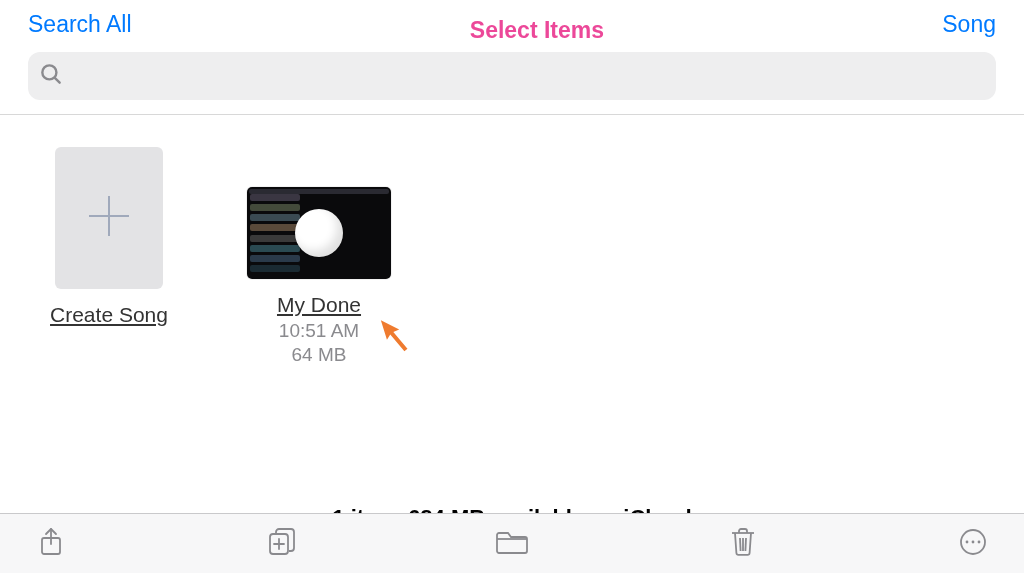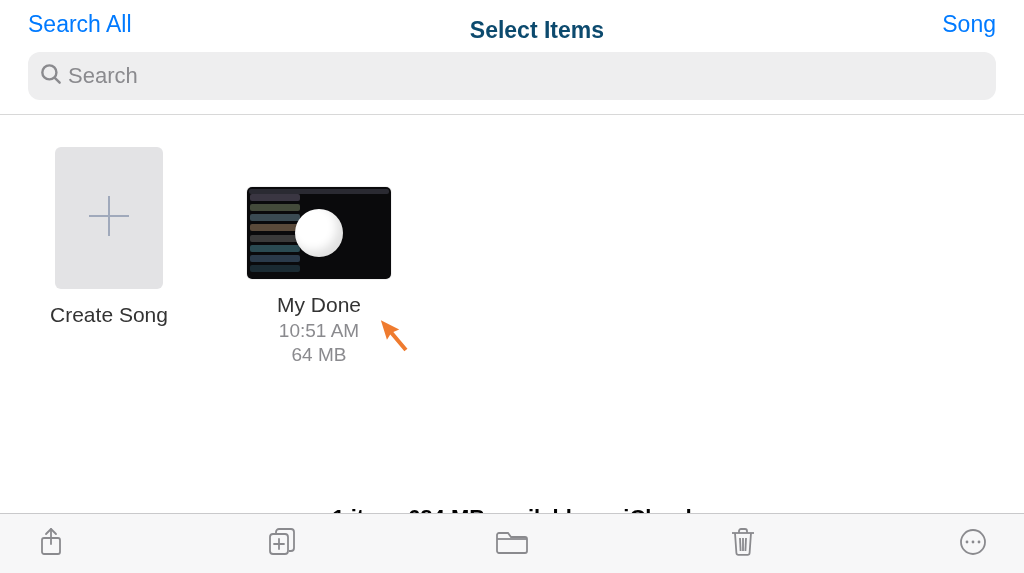--- a/index.html
+++ b/index.html
@@ -22,21 +22,21 @@
   }
   .nav-left, .nav-right {
     font-size: 23px;
     color: #007aff;
     font-weight: 400;
     cursor: pointer;
   }
   .nav-title {
     font-size: 23px;
     font-weight: 600;
-    color: #0c4a6e;
+    color: #ec4899;
     margin-top: 12px;
   }
 
   
   .search-wrap {
     padding: 4px 28px 14px 28px;
   }
   .search {
     background: #eeeeef;
     border-radius: 12px;
@@ -75,20 +75,21 @@
     flex-direction: column;
     align-items: center;
     position: relative;
   }
   .tile-label {
     font-size: 21px;
     color: #333;
     margin-top: 14px;
     text-align: center;
     font-weight: 400;
+    text-decoration: underline;
   }
   .tile-sub {
     font-size: 19px;
     color: #8a8a8e;
     text-align: center;
     line-height: 1.25;
     margin-top: 2px;
   }
 
   
@@ -193,21 +194,20 @@
 </div>
 
 <div class="search-wrap">
   <div class="search">
     <span>
       <svg width="26" height="26" viewBox="0 0 24 24" fill="none">
         <circle cx="10.5" cy="10.5" r="6.5" stroke="#8a8a8e" stroke-width="2.2"></circle>
         <line x1="15.5" y1="15.5" x2="20" y2="20" stroke="#8a8a8e" stroke-width="2.2" stroke-linecap="round"></line>
       </svg>
     </span>
-    <input type="text" placeholder="Search" style="">
   </div>
 </div>
 
 <div class="divider"></div>
 
 <div class="grid">
 
   <div class="tile">
     <div class="create-box">
       <span>

